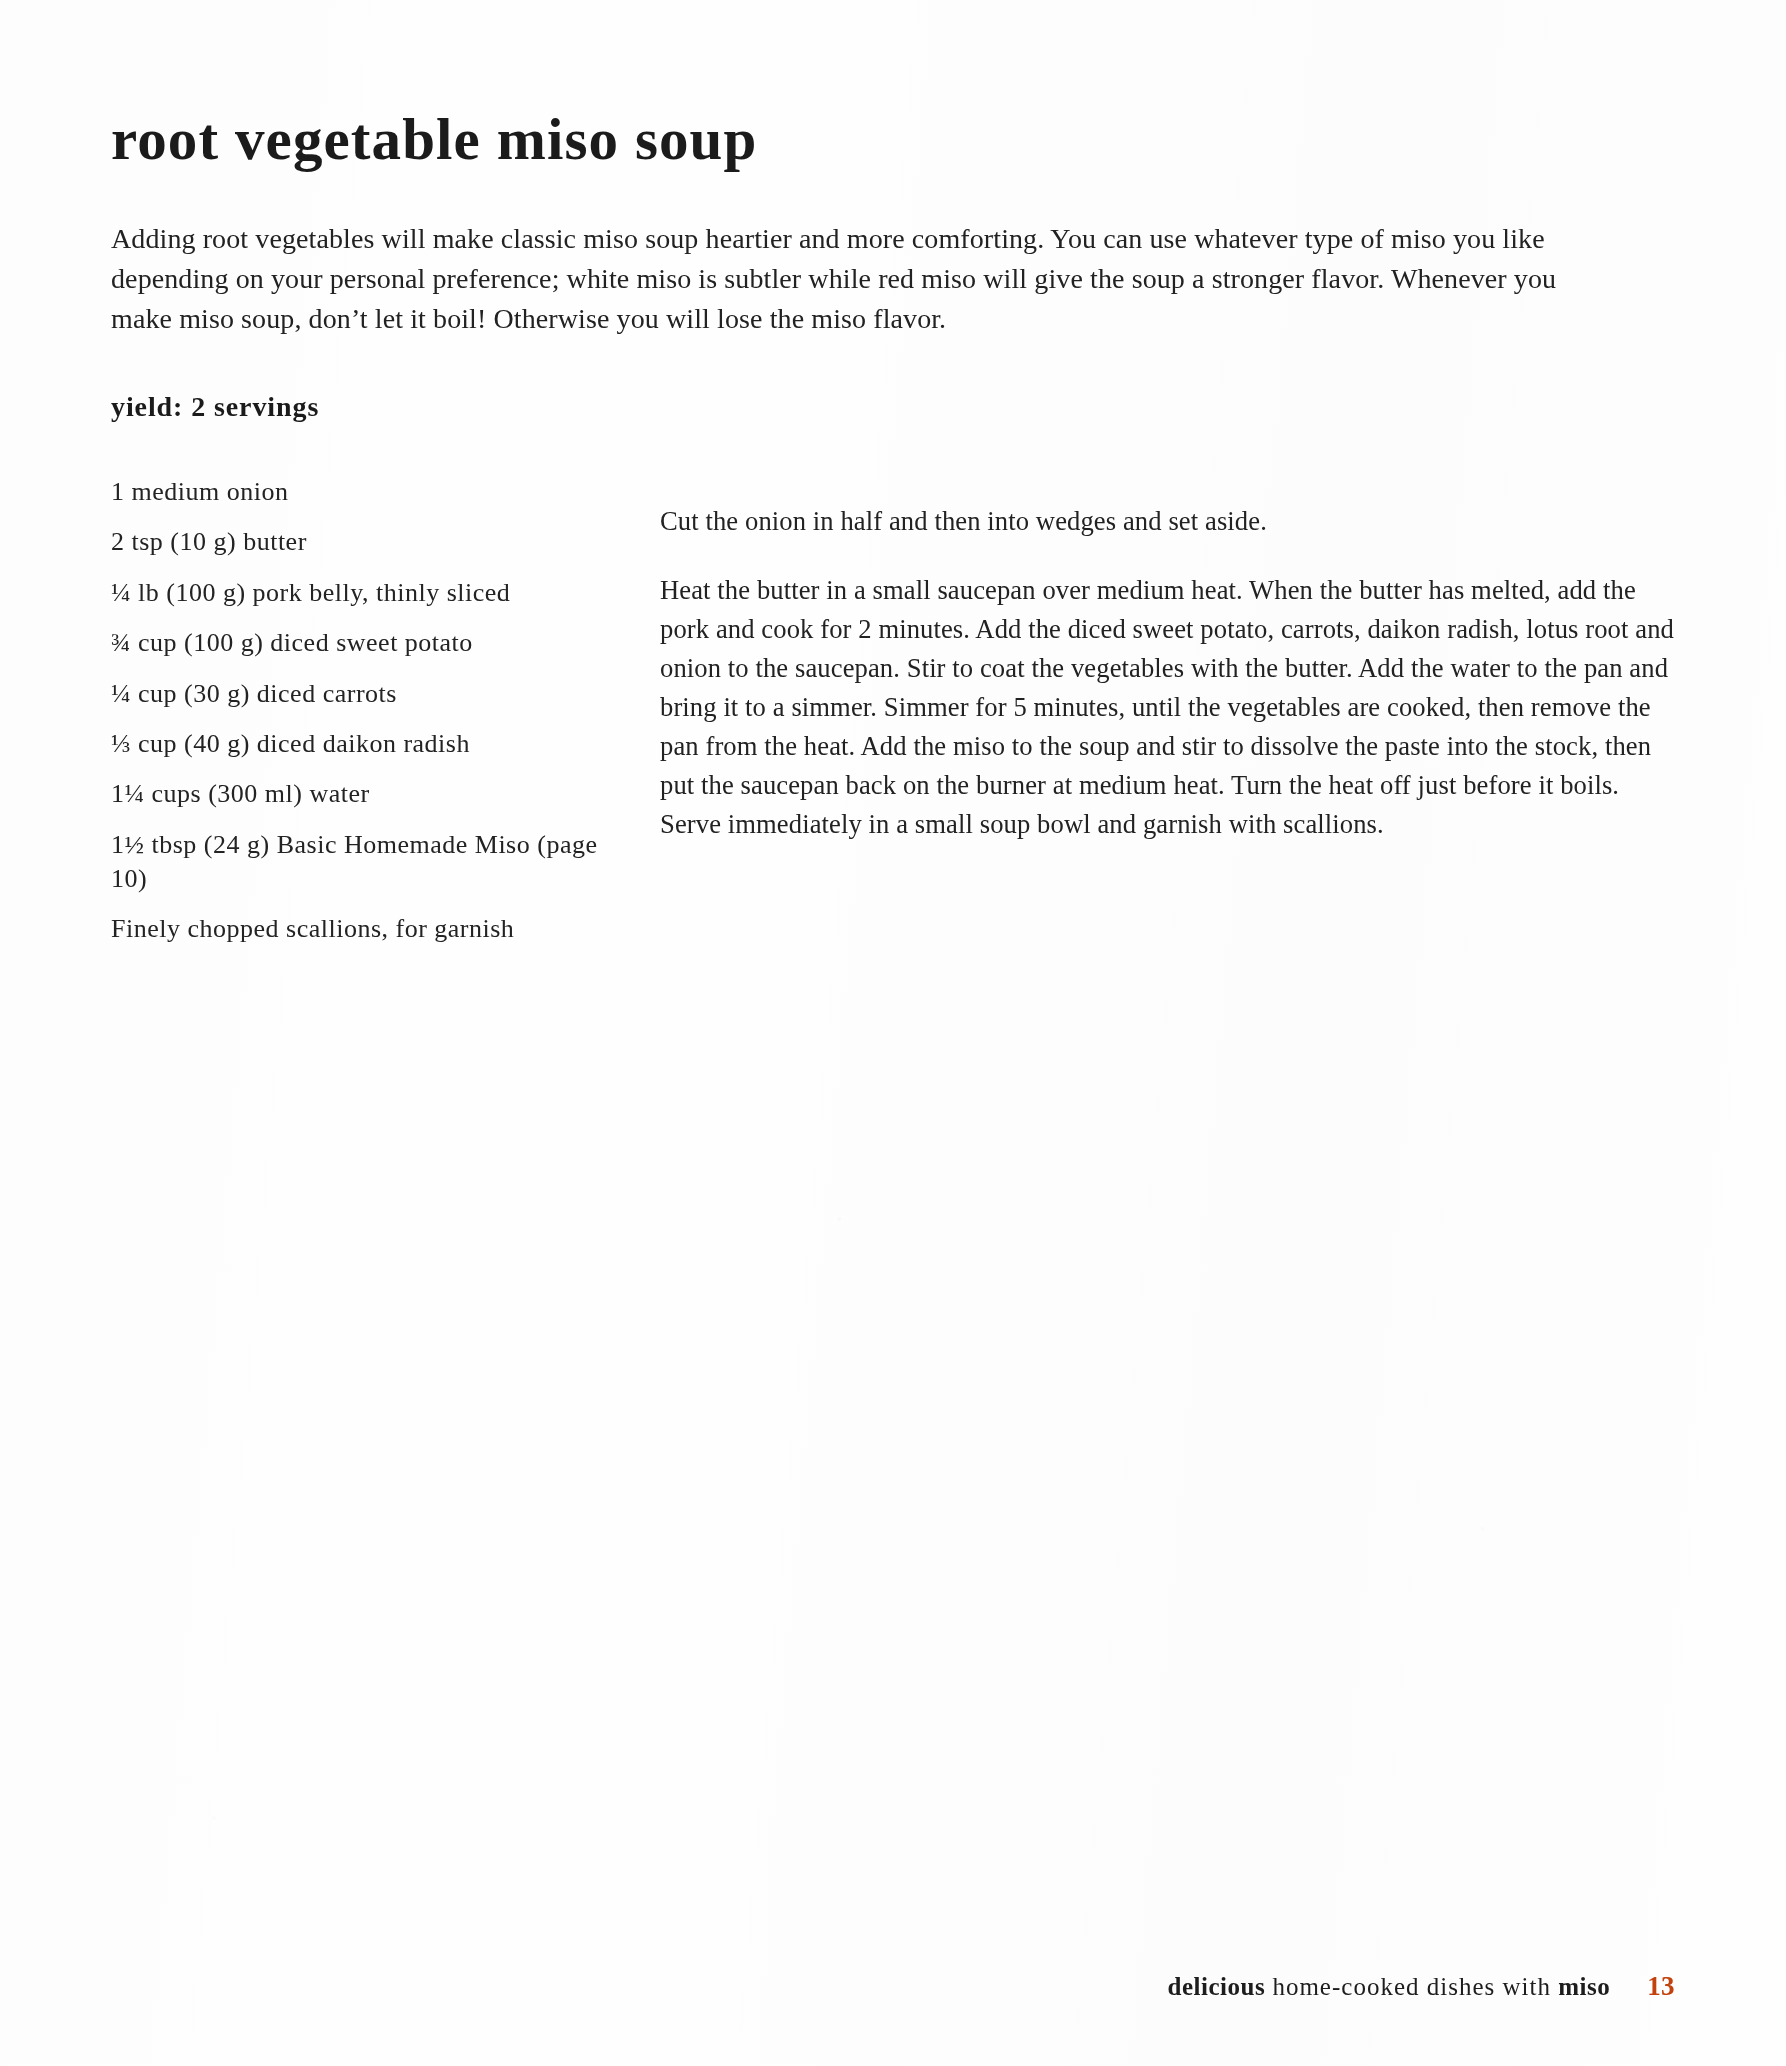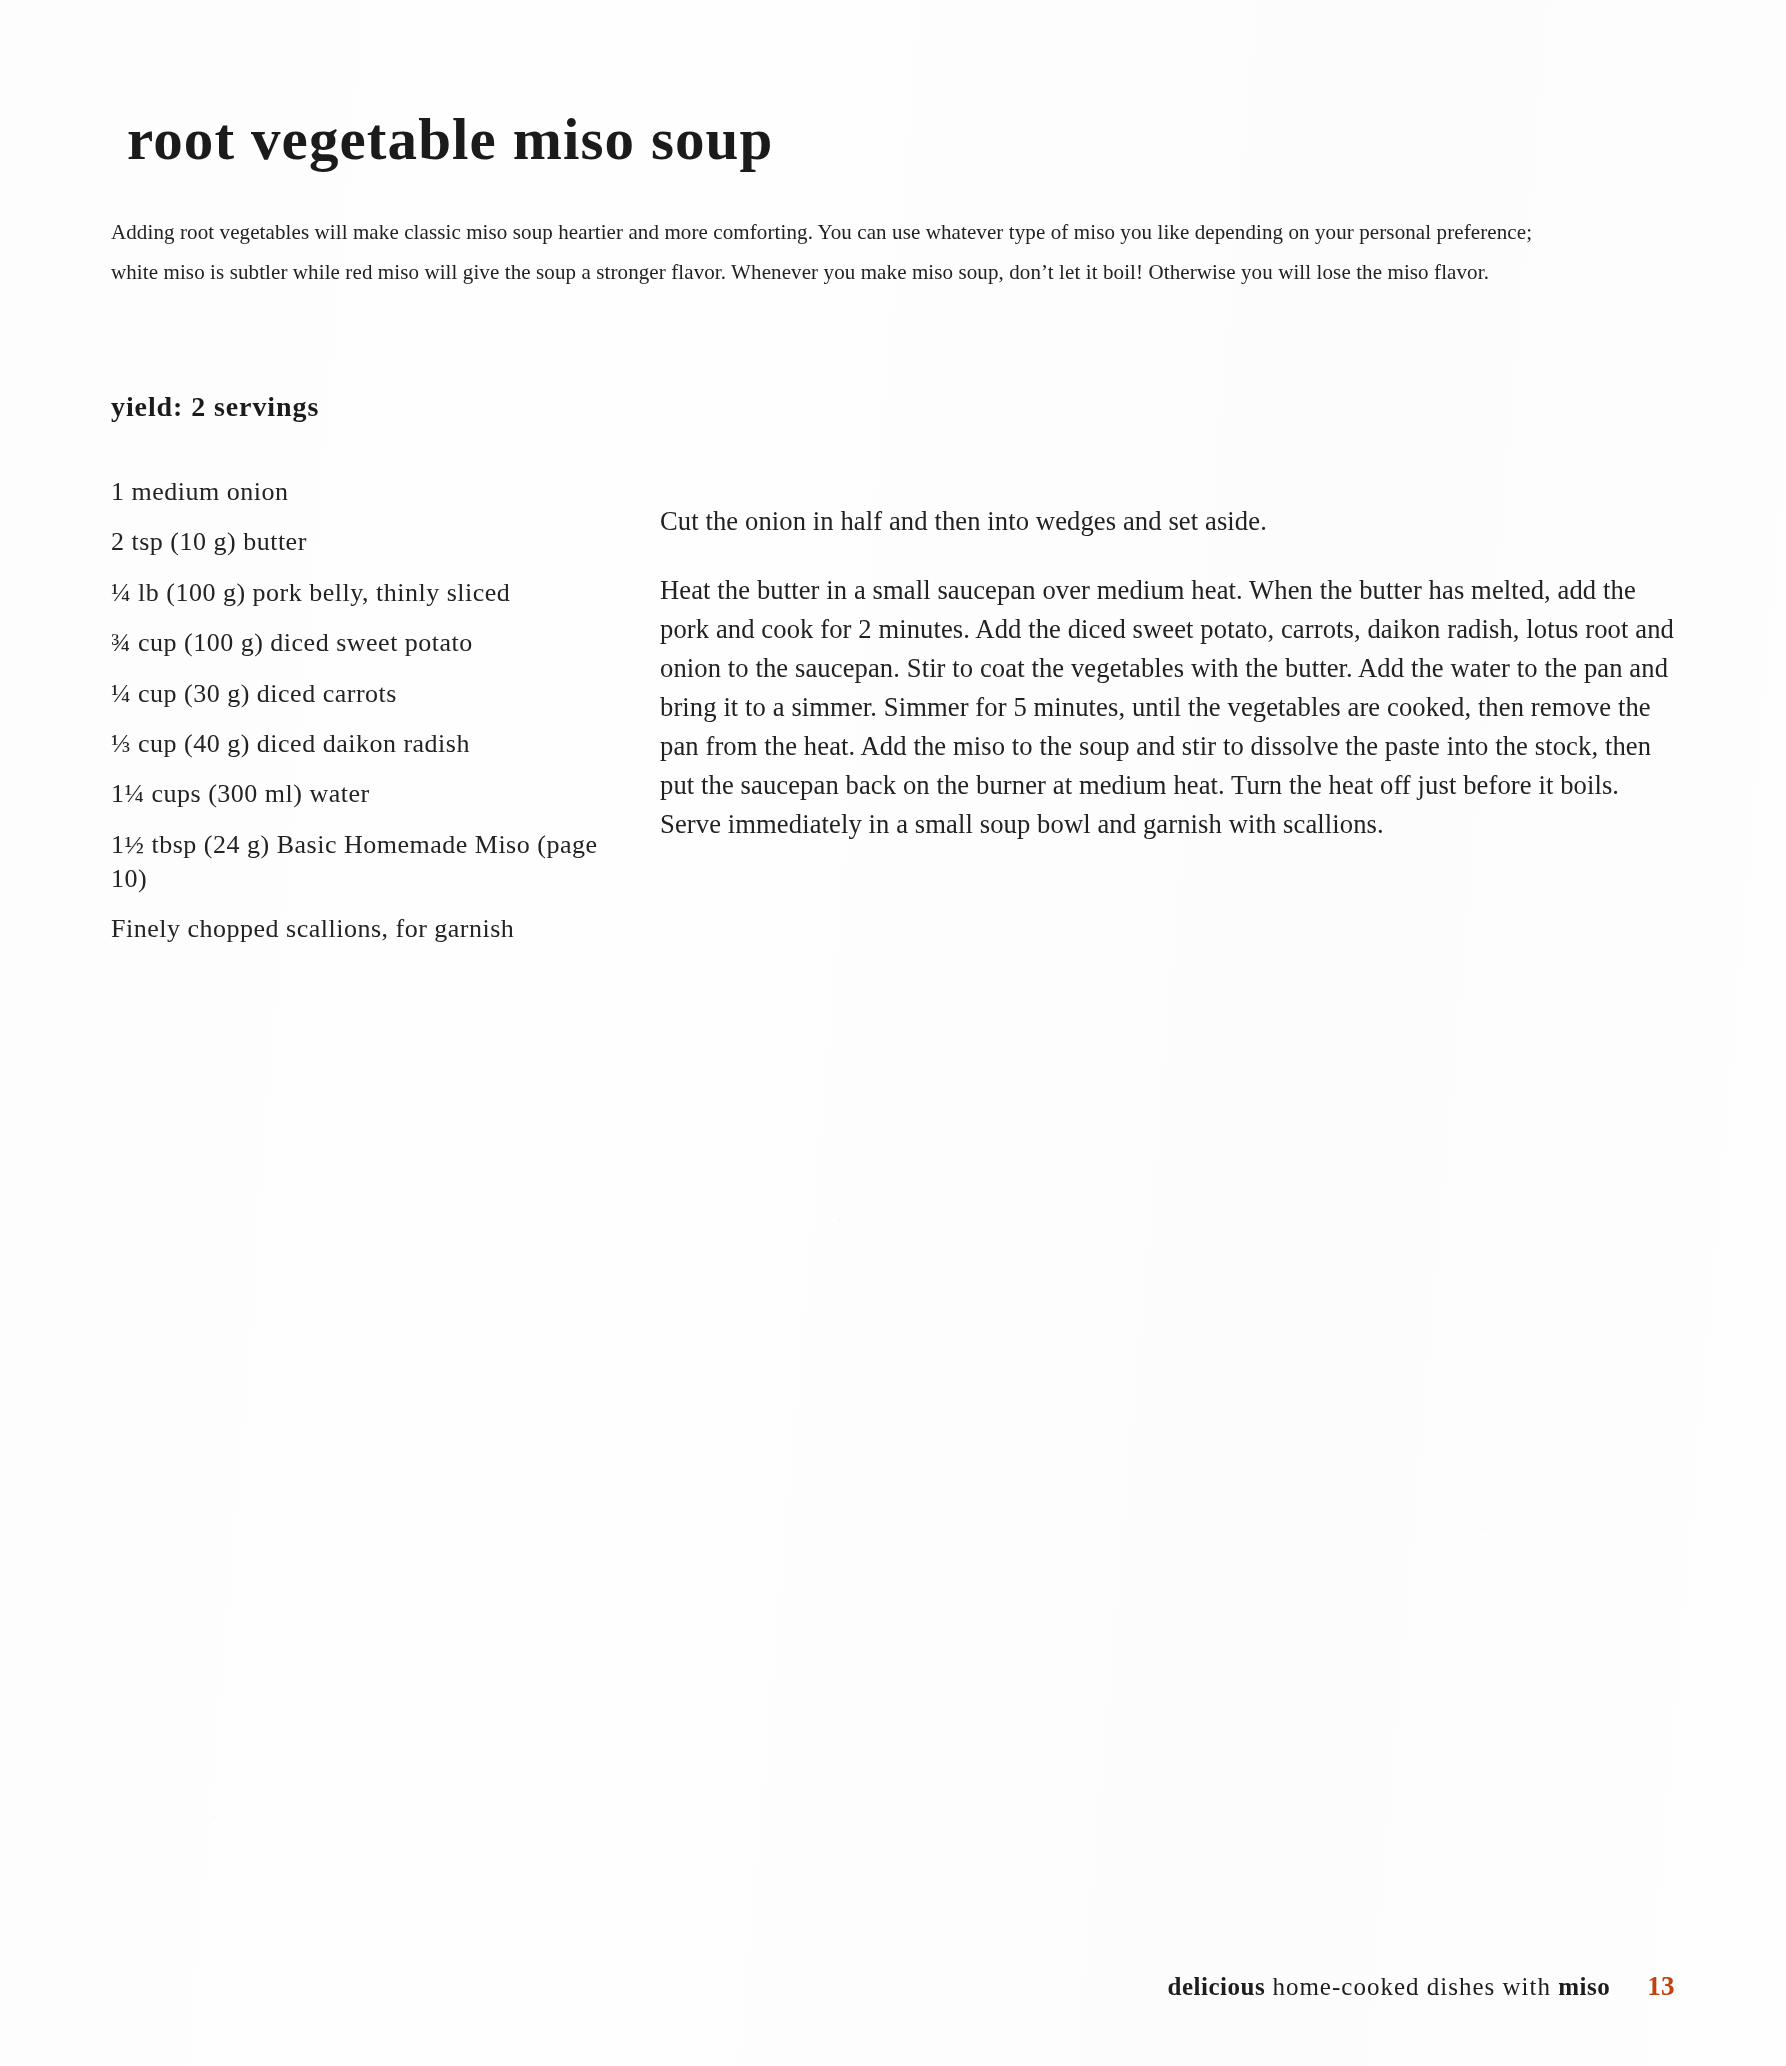--- a/index.html
+++ b/index.html
@@ -38,38 +38,38 @@
     position: absolute;
     left: 111px;
     top: 0;
     width: 1565px;
     height: 100%;
   }
 
   
   .recipe-title {
     position: absolute;
-    left: 16px;
+    left: 0;
     top: 70px;
     font-family: "Liberation Serif", "DejaVu Serif", serif;
     font-weight: 700;
     font-size: 59px;
     line-height: 1.0;
     letter-spacing: 1.1px;
     color: #1b1b1b;
     white-space: nowrap;
   }
 
   
   .intro {
     position: absolute;
     left: 0;
     top: 191px;
     width: 1469px;
-    font-size: 21px;
+    font-size: 28px;
     line-height: 40px;
     letter-spacing: 0.1px;
     color: #222222;
     text-align: left;
   }
 
   
   .yield-line {
     position: absolute;
     left: 0;

